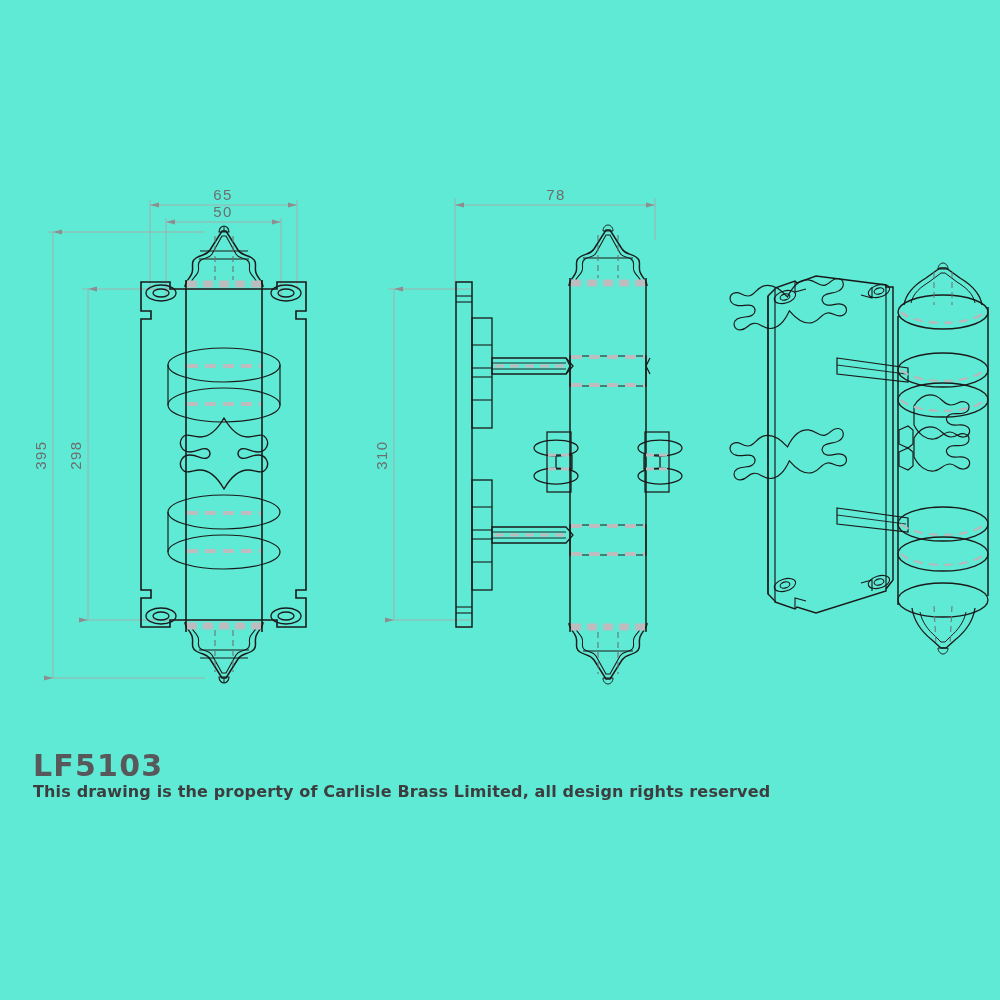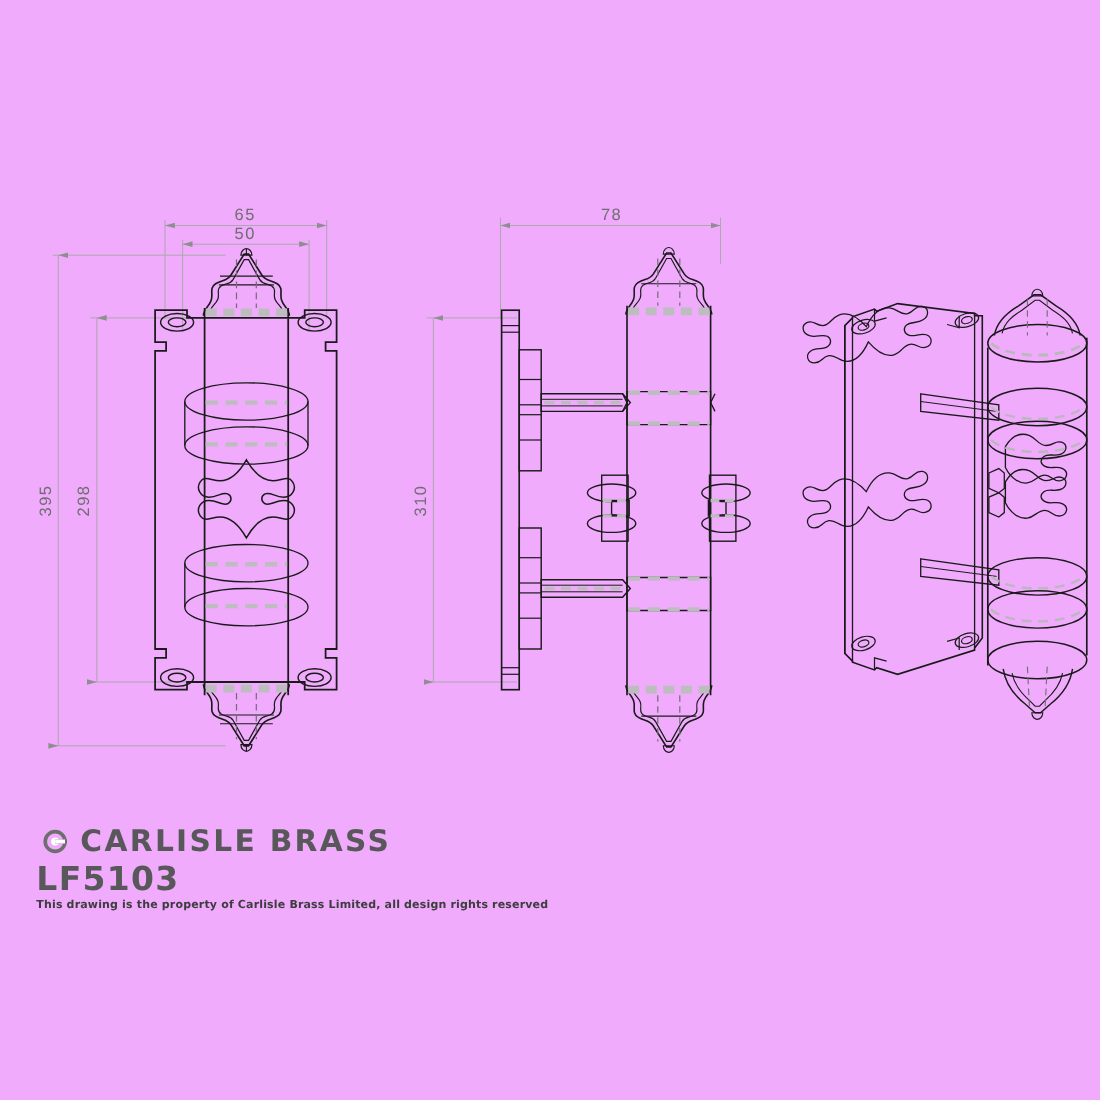--- a/index.html
+++ b/index.html
@@ -14,21 +14,21 @@
     font-family: "Liberation Sans", sans-serif;
     color: #000000;
     overflow: hidden;
     position: relative;
   }
   #sheet {
     position: absolute;
     left: 0; top: 0;
     width: 1000px;
     height: 1000px;
-    background: #f0abfc;
+    background: #5eead4;
   }
   #drawing-svg {
     position: absolute;
     left: 0; top: 0;
     width: 1000px;
     height: 1000px;
     display: block;
   }
 
   
@@ -64,21 +64,21 @@
     font-size: 30px;
     letter-spacing: 1.2px;
     color: #58585a;
     line-height: 1.05;
     margin-top: 2px;
     white-space: nowrap;
   }
   .copyright-line {
     font-family: "DejaVu Sans", sans-serif;
     font-weight: bold;
-    font-size: 10px;
+    font-size: 16px;
     letter-spacing: 0.15px;
     color: #3d3d3f;
     line-height: 1.1;
     margin-top: 1px;
     white-space: nowrap;
   }
 
   
   .dim-text {
     font-family: "Liberation Sans", sans-serif;
@@ -498,29 +498,19 @@
       <line x1="934" y1="272" x2="934" y2="305" stroke="#6f6f71" stroke-width="1" stroke-dasharray="6 4"></line>
       <line x1="952" y1="272" x2="952" y2="305" stroke="#6f6f71" stroke-width="1" stroke-dasharray="6 4"></line>
       <line x1="934" y1="606" x2="936" y2="645" stroke="#6f6f71" stroke-width="1" stroke-dasharray="6 4"></line>
       <line x1="952" y1="606" x2="950" y2="645" stroke="#6f6f71" stroke-width="1" stroke-dasharray="6 4"></line>
     </g>
 
   </svg>
 
   <div id="title-block">
 
-    <div class="brand-row">
-      <svg class="brand-logo" viewBox="0 0 100 100">
-        <path d="M50,6 A44,44 0 1,0 50,94 A44,44 0 0,1 50,6 Z" fill="#6e6e70"></path>
-        <circle cx="57" cy="50" r="30" fill="none" stroke="#6e6e70" stroke-width="11"></circle>
-        <circle cx="57" cy="50" r="12" fill="#ffffff"></circle>
-        <rect x="57" y="44" width="36" height="12" fill="#6e6e70"></rect>
-        <rect x="57" y="44" width="30" height="12" fill="#ffffff"></rect>
-      </svg>
-      <div class="brand-name">CARLISLE BRASS</div>
-    </div>
 
     <div class="product-code">LF5103</div>
 
     <div class="copyright-line">This drawing is the property of Carlisle Brass Limited, all design rights reserved</div>
   </div>
 
 </div>
 
 </body></html>

